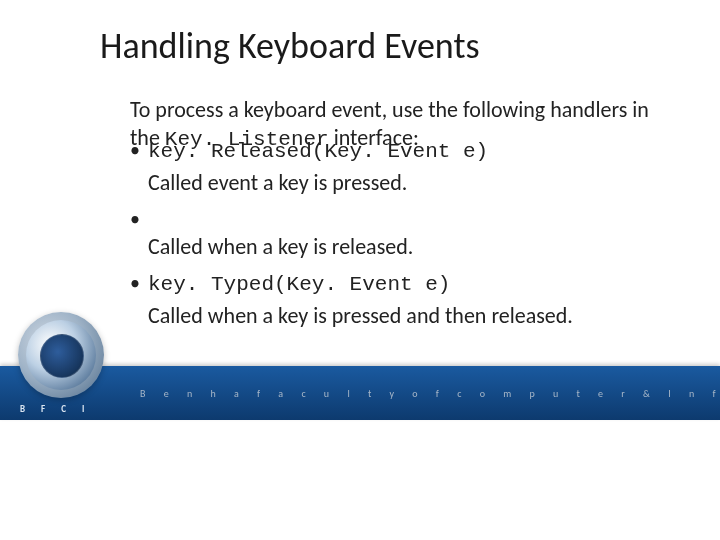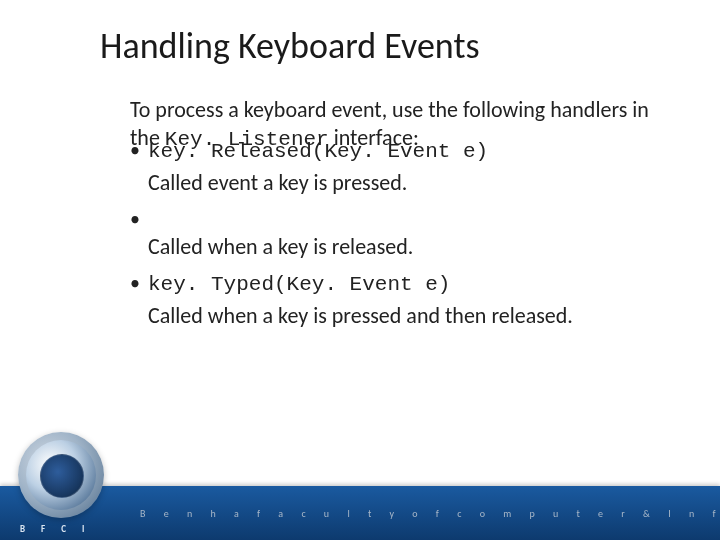--- a/index.html
+++ b/index.html
@@ -9,21 +9,21 @@
     height: 540px;
     font-family: Calibri, "Segoe UI", Arial, sans-serif;
     color: #1a1a1a;
     background: #ffffff;
     overflow: hidden;
     position: relative;
   }
   .slide {
     position: relative;
     width: 720px;
-    height: 540px;
+    height: 420px;
   }
   .title {
     position: absolute;
     top: 24px;
     left: 100px;
     right: 40px;
     font-size: 36px;
     font-weight: 400;
     color: #1a1a1a;
   }

